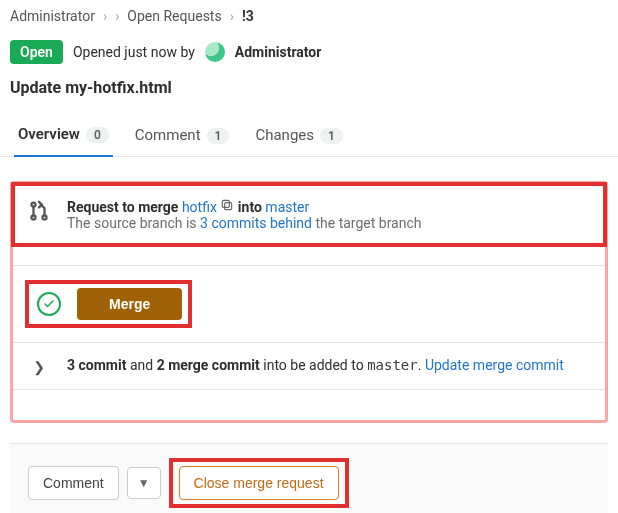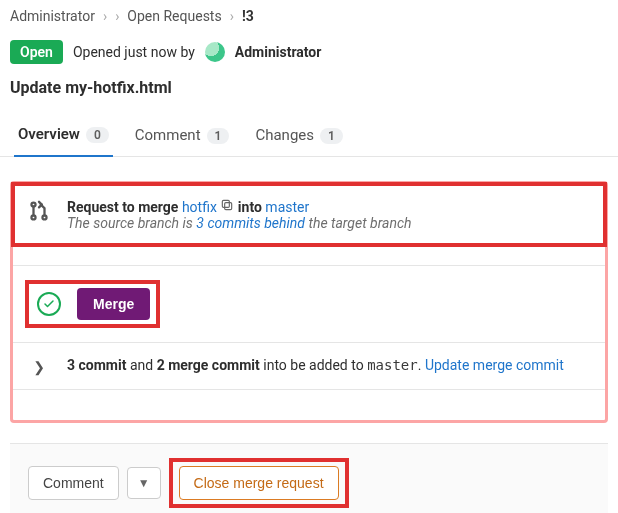--- a/index.html
+++ b/index.html
@@ -64,25 +64,25 @@
   .row {
     display: flex; align-items: flex-start; gap: 14px;
     padding: 14px 12px;
   }
   .row + .row { border-top: 1px solid #e5e5e5;}
   .icon-col {
     width: 28px; display:flex; justify-content:center; padding-top:2px;
     color: #555; flex-shrink:0;
   }
   .branch-link { color: #1f75cb; text-decoration: none; }
-  .muted { color: #6e6e6e; font-style: italic; }
+  .muted { color: #6e6e6e; }
   .code { font-family: ui-monospace, Menlo, monospace; color:#3a3a3a;}
   .merge-btn {
-    background: #701a75; color:#fff; border:none;
-    padding: 8px 16px; border-radius:4px; font-weight:600;
+    background: #a16207; color:#fff; border:none;
+    padding: 8px 32px; border-radius:4px; font-weight:600;
     font-size:14px; cursor:pointer;
   }
   .merge-row { align-items:center; }
   .check-circle {
     width:24px;height:24px;border:2px solid #1aaa55;border-radius:50%;
     display:flex;align-items:center;justify-content:center;color:#1aaa55;
   }
   .chevron { color:#555; font-size:14px;}
   .footer-row {
     background:#fafafa;

